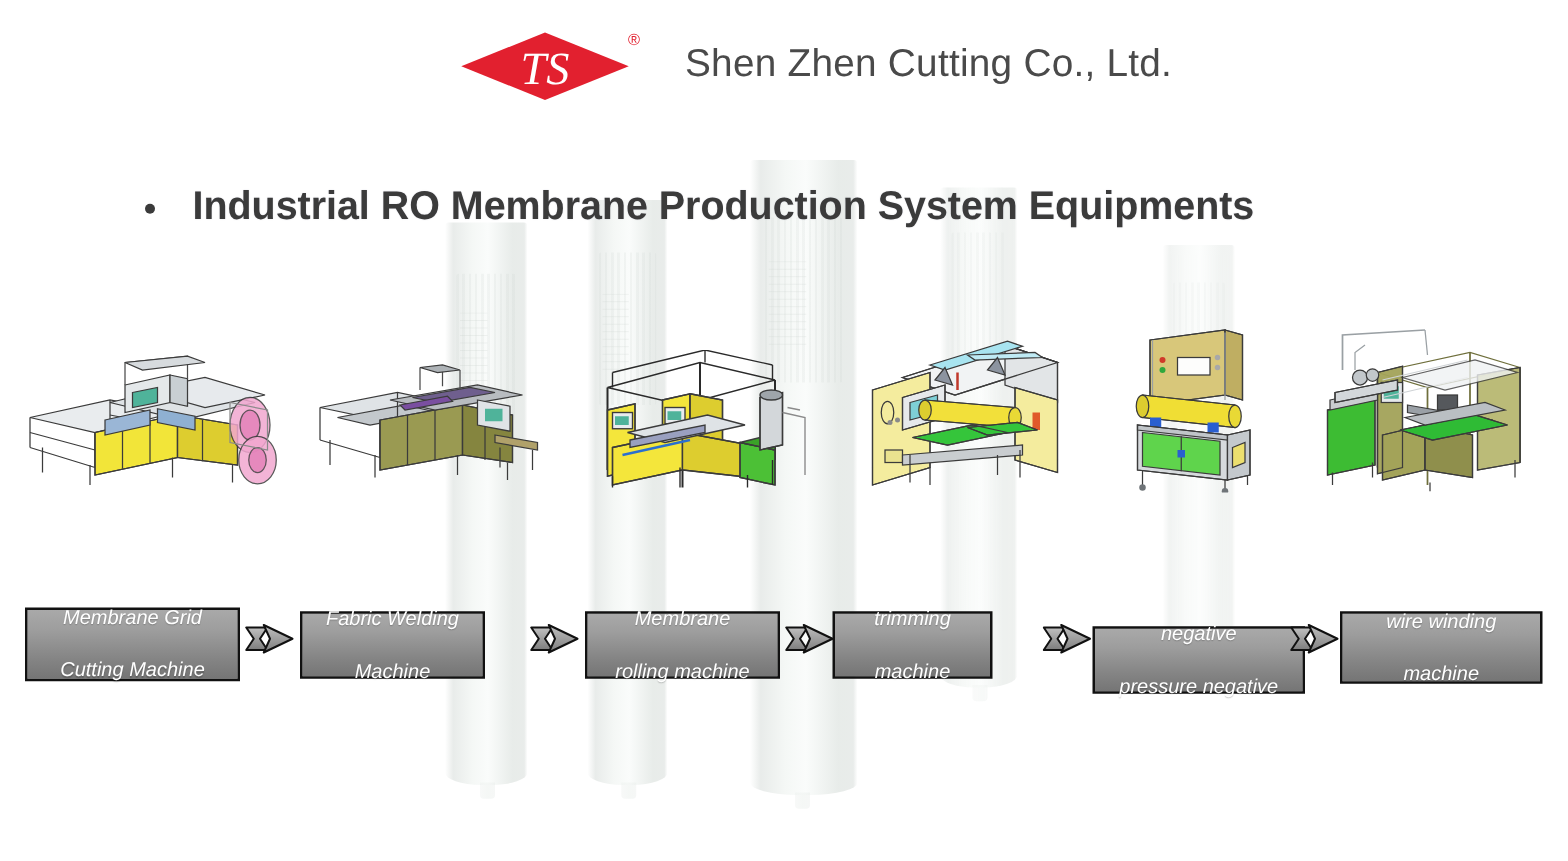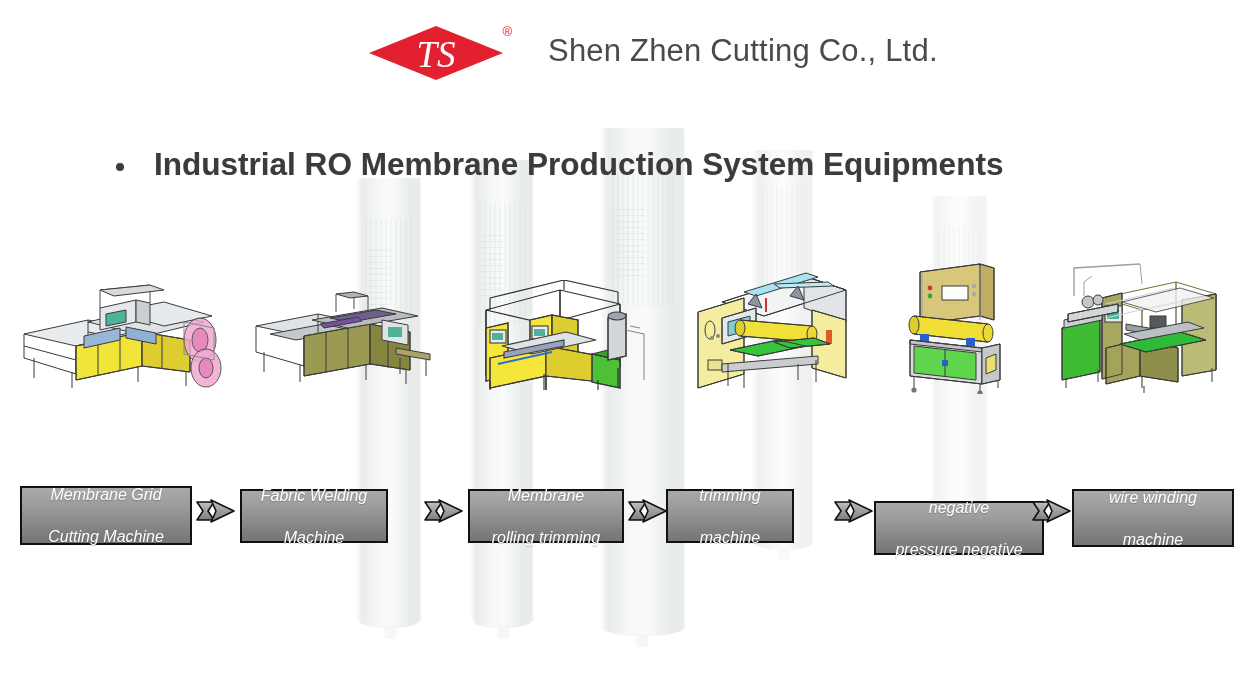--- a/index.html
+++ b/index.html
@@ -532,21 +532,21 @@
         </linearGradient>
       </defs>
       <polygon points="1,8 18,8 12,17 18,26 1,26 7,17" fill="url(#ag2)" stroke="#111" stroke-width="1.6" stroke-linejoin="round"></polygon>
       <polygon points="15,6 38,17 15,28 20,17" fill="url(#ag2)" stroke="#111" stroke-width="1.6" stroke-linejoin="round"></polygon>
     </svg>
   </div>
 
   <div class="flow-box" style="left:468px; top:9px; width:156px; height:54px;">
     <span>
       <span>Membrane</span><br>
-      <span>rolling trimming</span>
+      <span>rolling machine</span>
     </span>
   </div>
 
   <div class="flow-arrow" style="left:628px;">
     <svg width="40" height="34" viewBox="0 0 40 34">
       <defs>
         <linearGradient id="ag3" x1="0" y1="0" x2="0" y2="1">
           <stop offset="0%" stop-color="#c0c0c0"></stop>
             <stop offset="100%" stop-color="#7d7d7d"></stop>
         </linearGradient>

